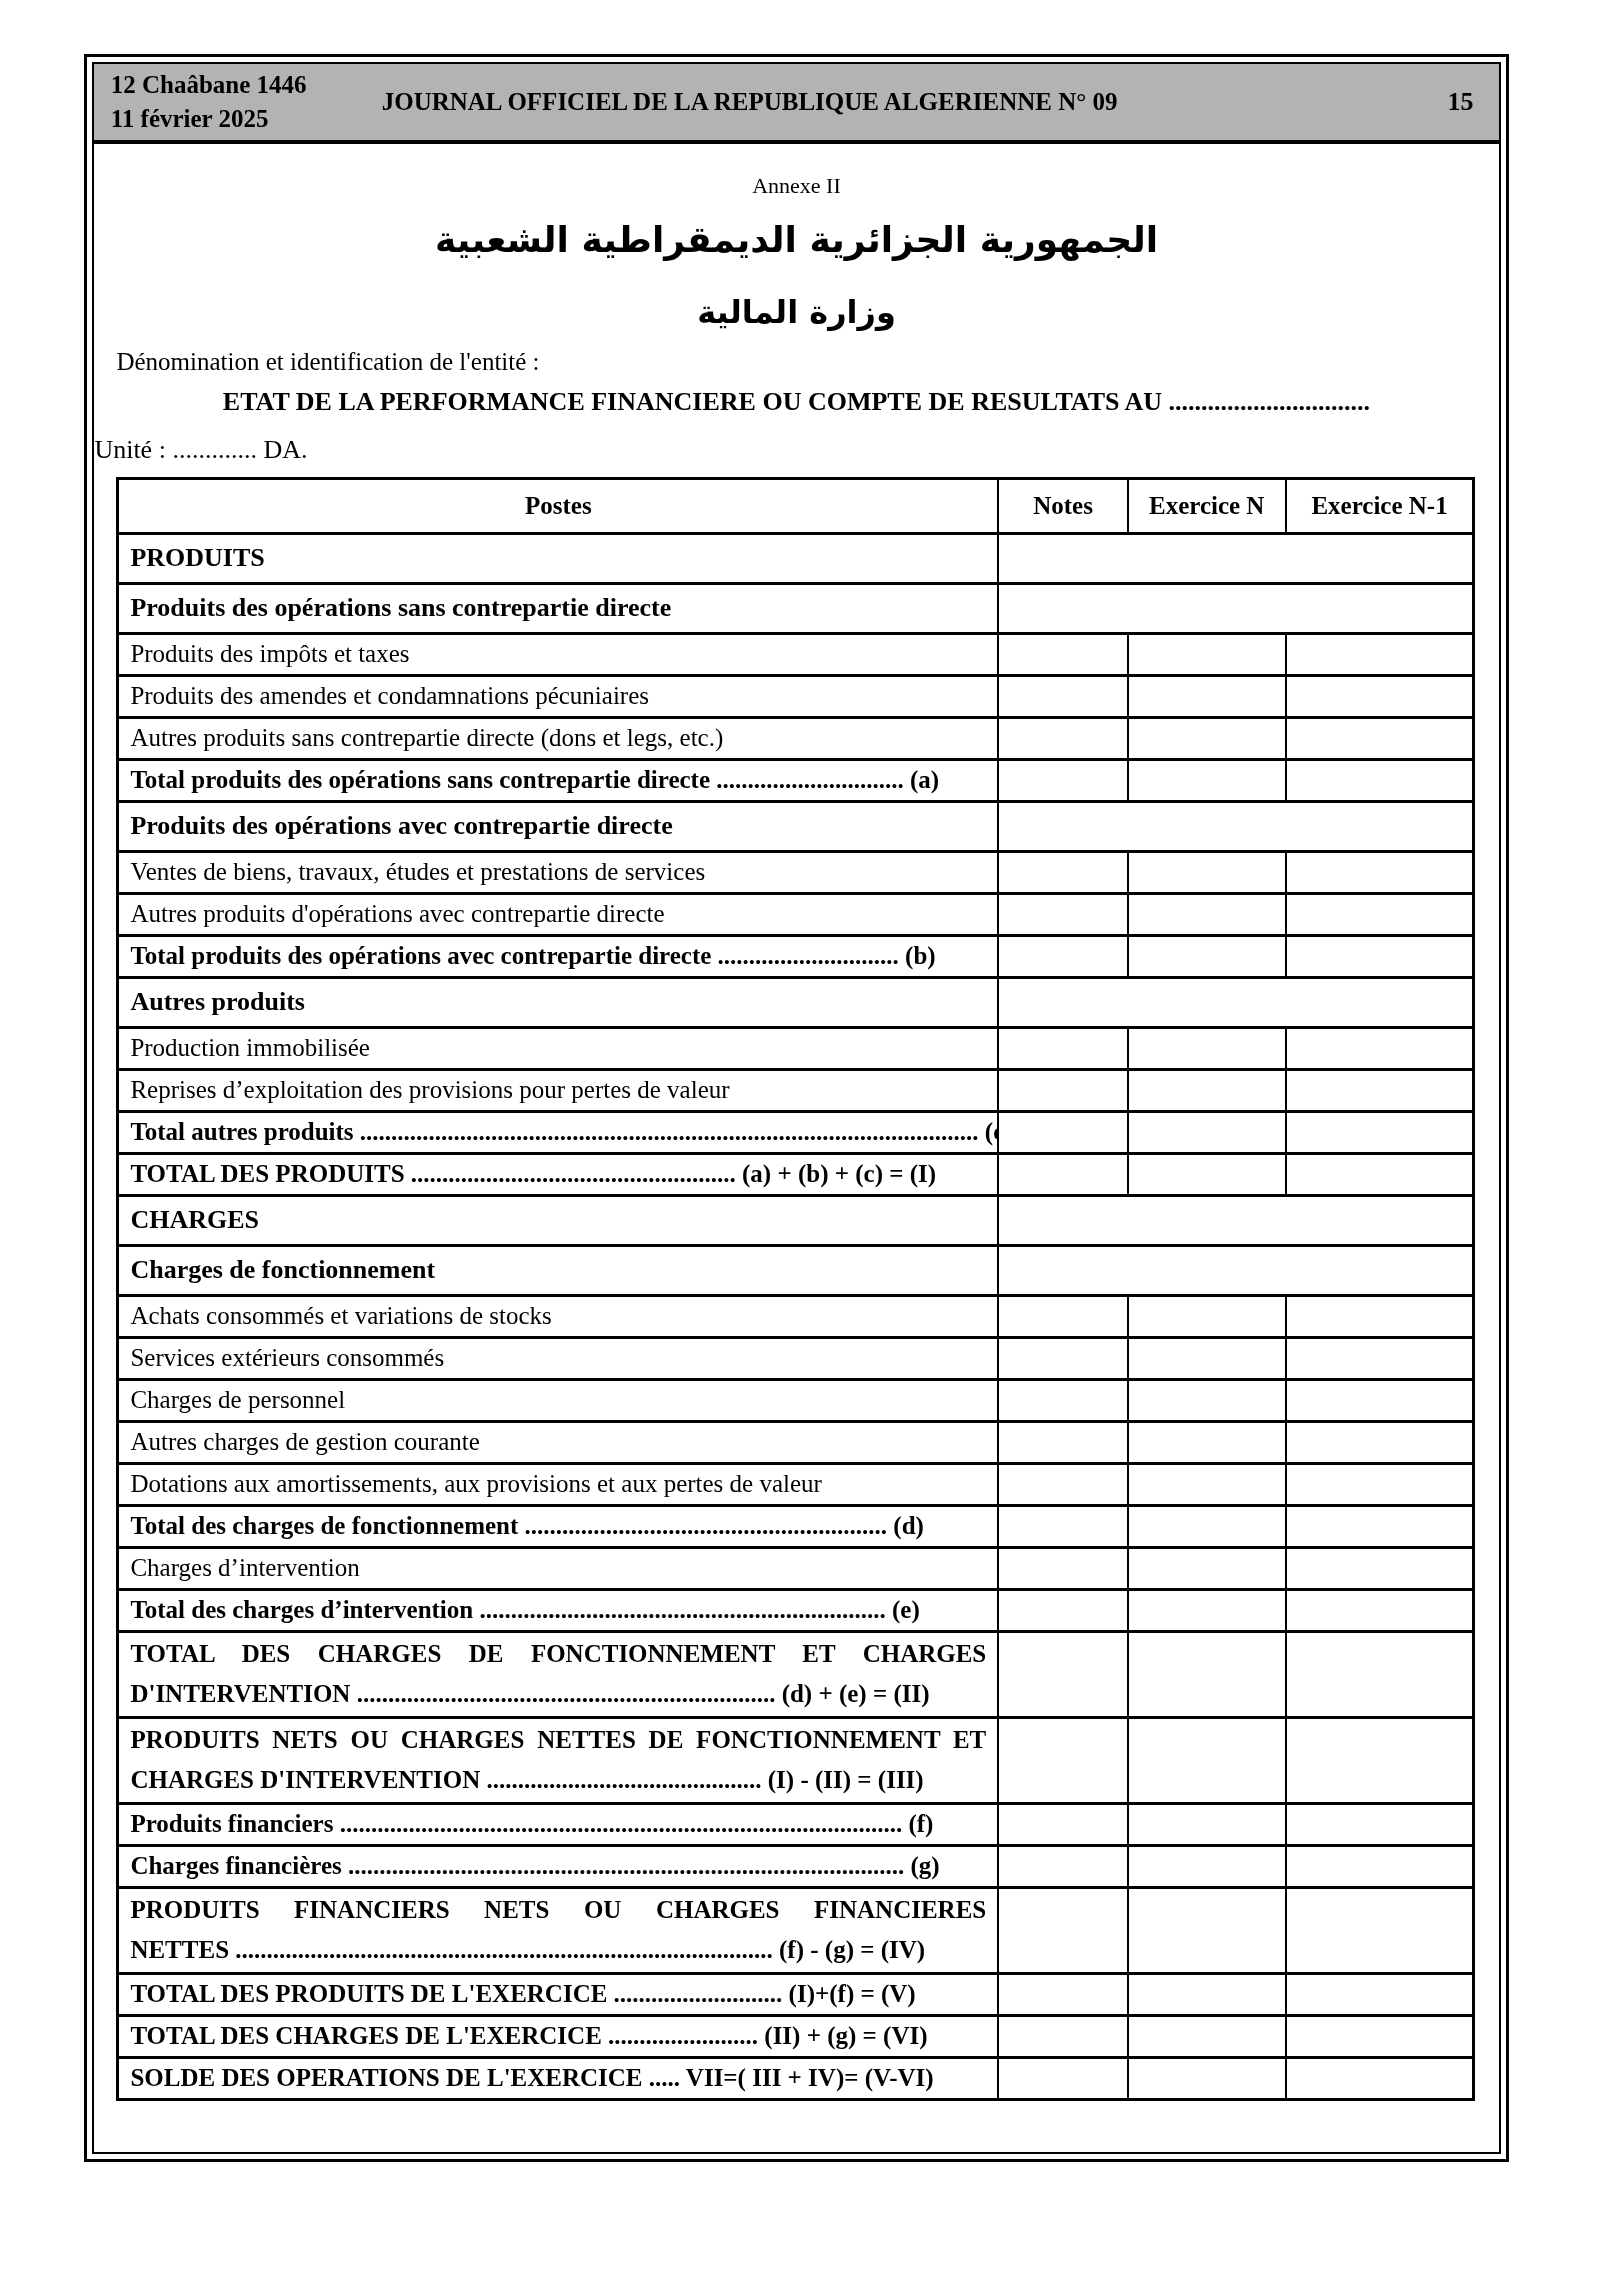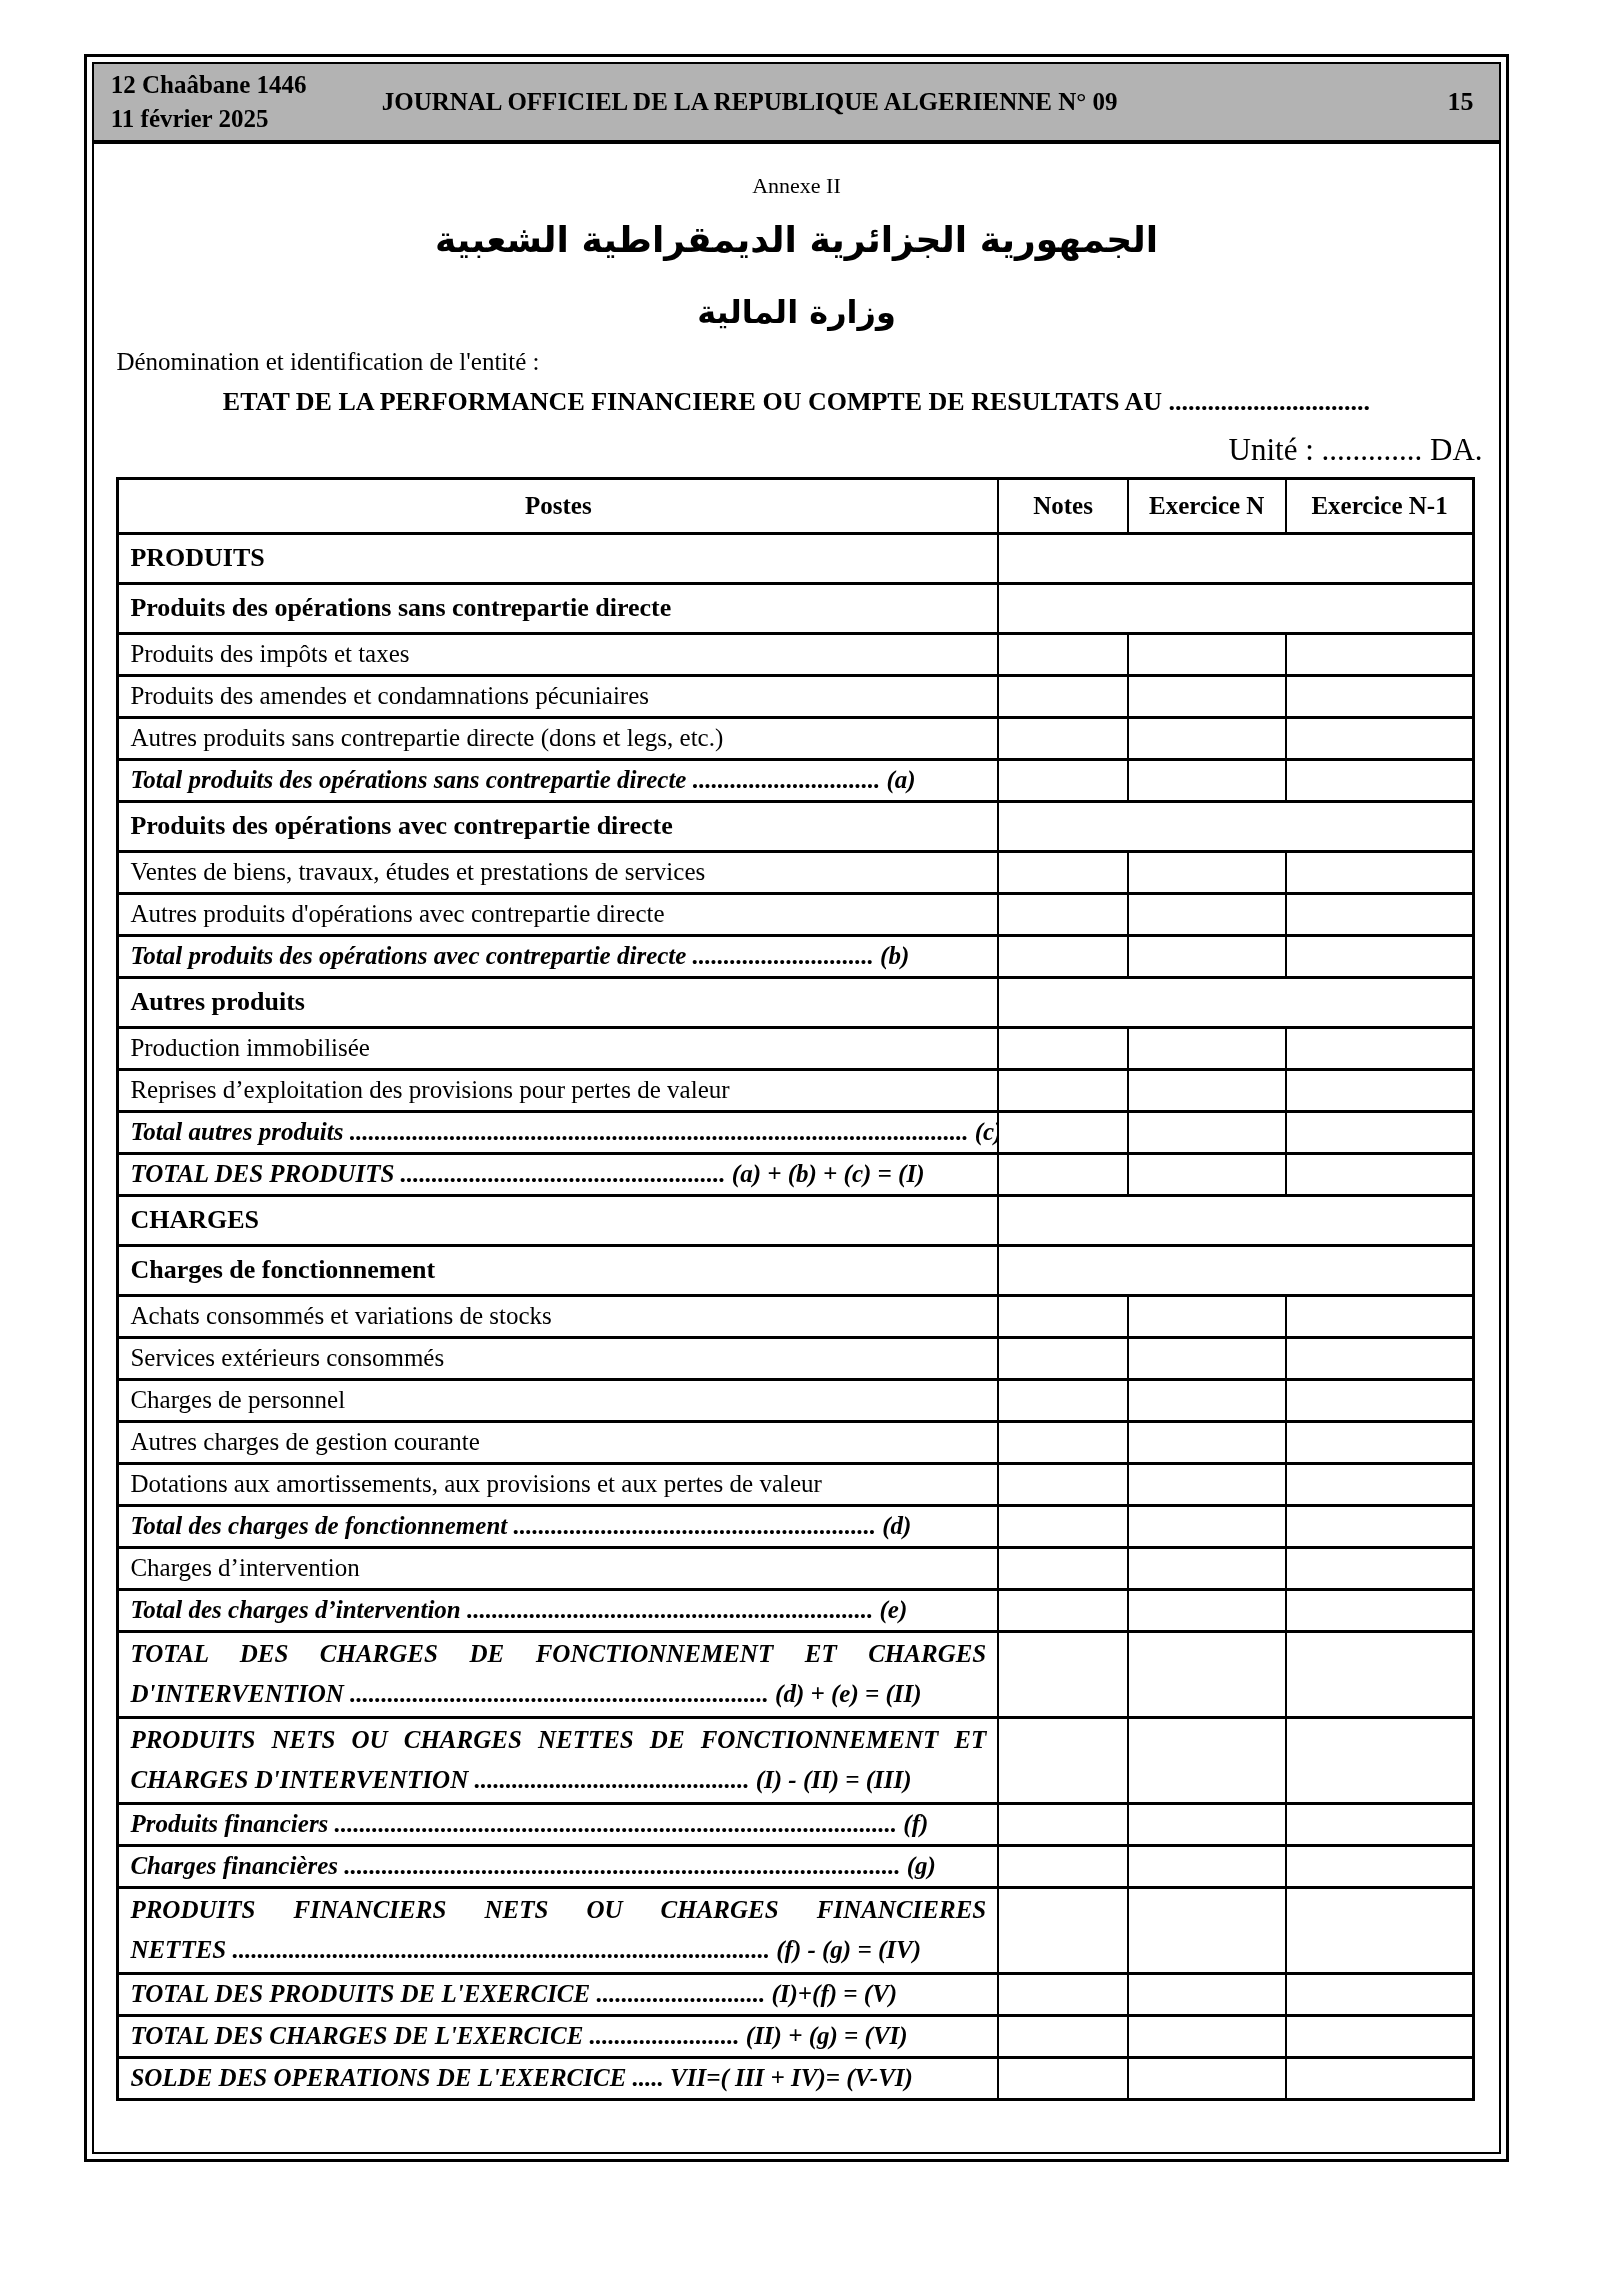--- a/index.html
+++ b/index.html
@@ -22,35 +22,35 @@
   .band-center{flex:1;text-align:left;font-weight:bold;font-size:25px;}
   .band-right{width:72px;text-align:right;padding-right:25px;font-weight:bold;font-size:26px;}
   
   .annexe{text-align:center;font-size:22px;line-height:31px;margin-top:26px;}
   .arabic1{text-align:center;direction:rtl;font-family:"DejaVu Sans", sans-serif;
            font-weight:bold;font-size:36px;line-height:51px;margin-top:12.7px;}
   .arabic2{text-align:center;direction:rtl;font-family:"DejaVu Sans", sans-serif;
            font-weight:bold;font-size:32px;line-height:47px;margin-top:24px;}
   .denom{font-size:25px;line-height:29px;margin:11px 0 0 22px;}
   .etat-title{text-align:center;font-weight:bold;font-size:26px;line-height:31px;margin-top:10px;}
-  .unite{text-align:right;font-size:31px;line-height:29px;margin:18px 16px 0 0;}
+  .unite{text-align:left;font-size:26px;line-height:29px;margin:18px 16px 0 0;}
   
   table{border-collapse:collapse;table-layout:fixed;
         margin:12.7px 0 0 22px;width:1359px;}
   th,td{border:2.7px solid var(--ink);border-top-width:3.6px;border-bottom-width:3.6px;
         box-sizing:content-box;overflow:hidden;}
   table{border:3.6px solid var(--ink);}
   th{height:52px;font-size:25px;font-weight:bold;text-align:center;padding:0 3.6px;}
   td.label{padding:0 11px 0 11px;font-size:25px;vertical-align:middle;}
   tr.r-item td{height:37px;}
   tr.r-total td{height:37px;}
   tr.r-section td{height:45px;}
   tr.r-two td{height:81px;}
   tr.r-section td.label{font-weight:bold;font-size:26px;}
-  tr.r-total td.label{font-weight:bold;font-style:italic;}
+  tr.r-total td.label{font-weight:bold;}
   .line{line-height:36px;white-space:nowrap;}
   tr.r-two .line{white-space:normal;line-height:40px;}
   .line.j{text-align:justify;text-align-last:justify;white-space:normal;}
 </style>
 </head>
 <body>
 
 <div class="frame">
   <div class="frame-inner">
 

